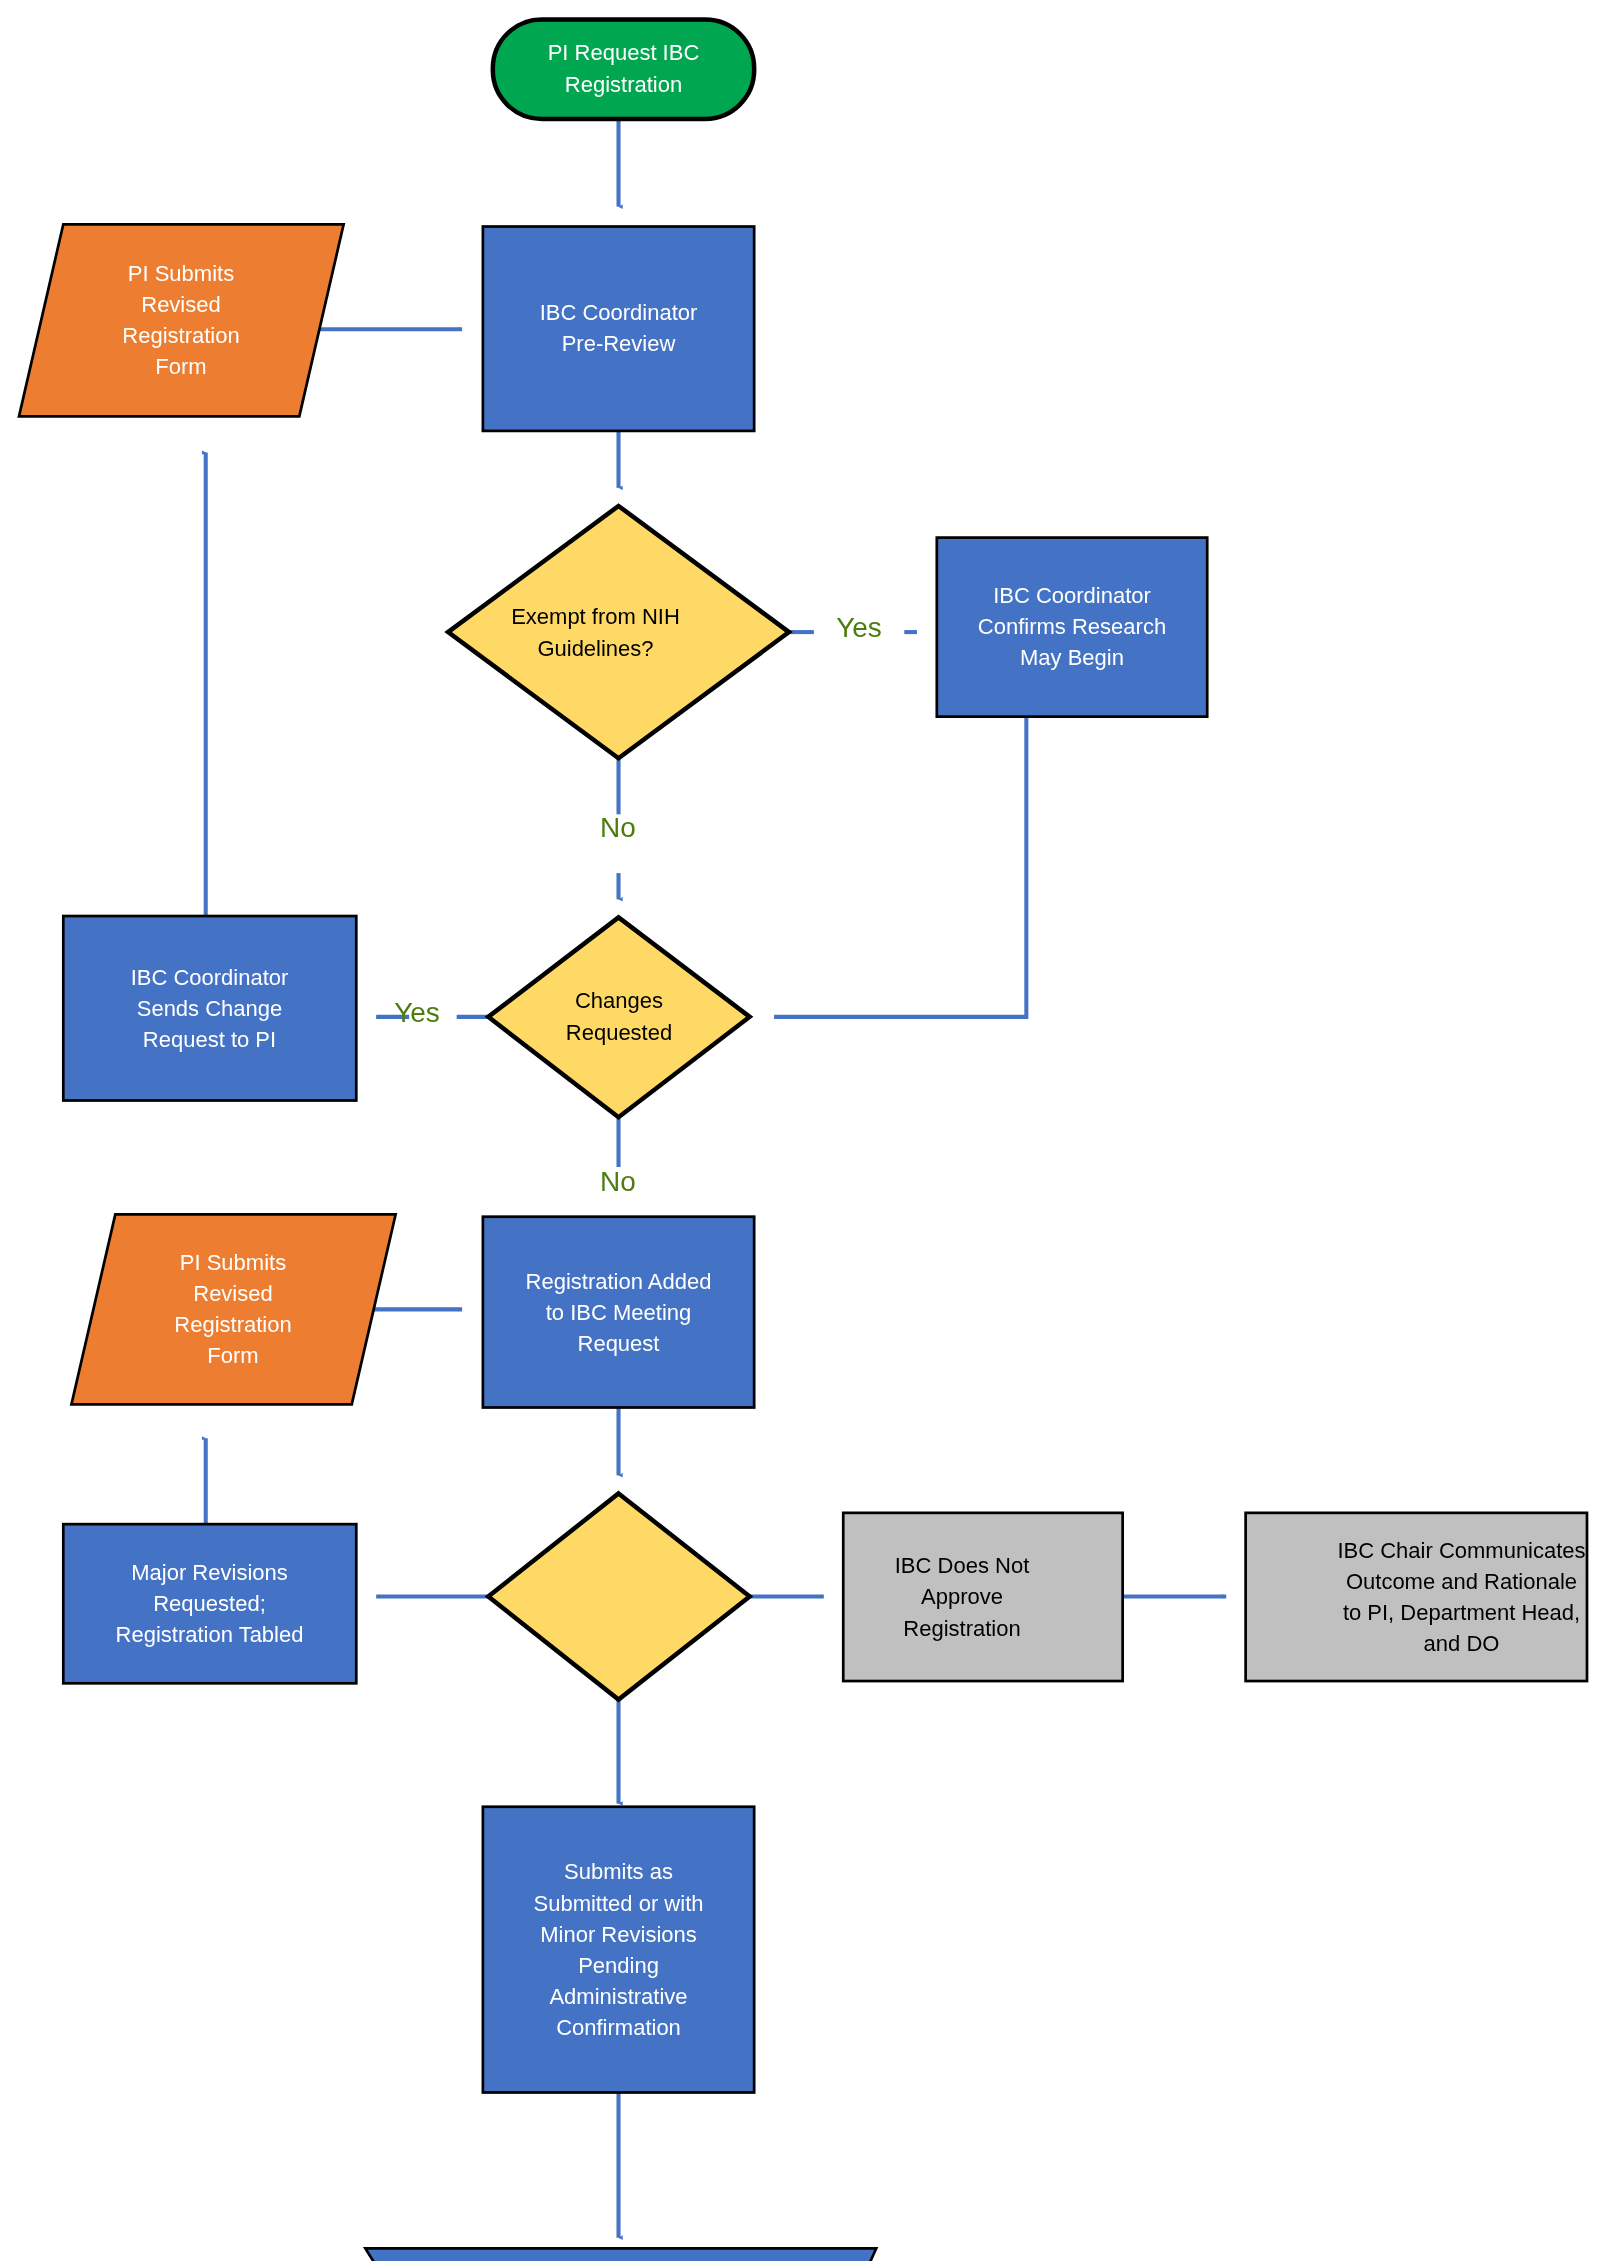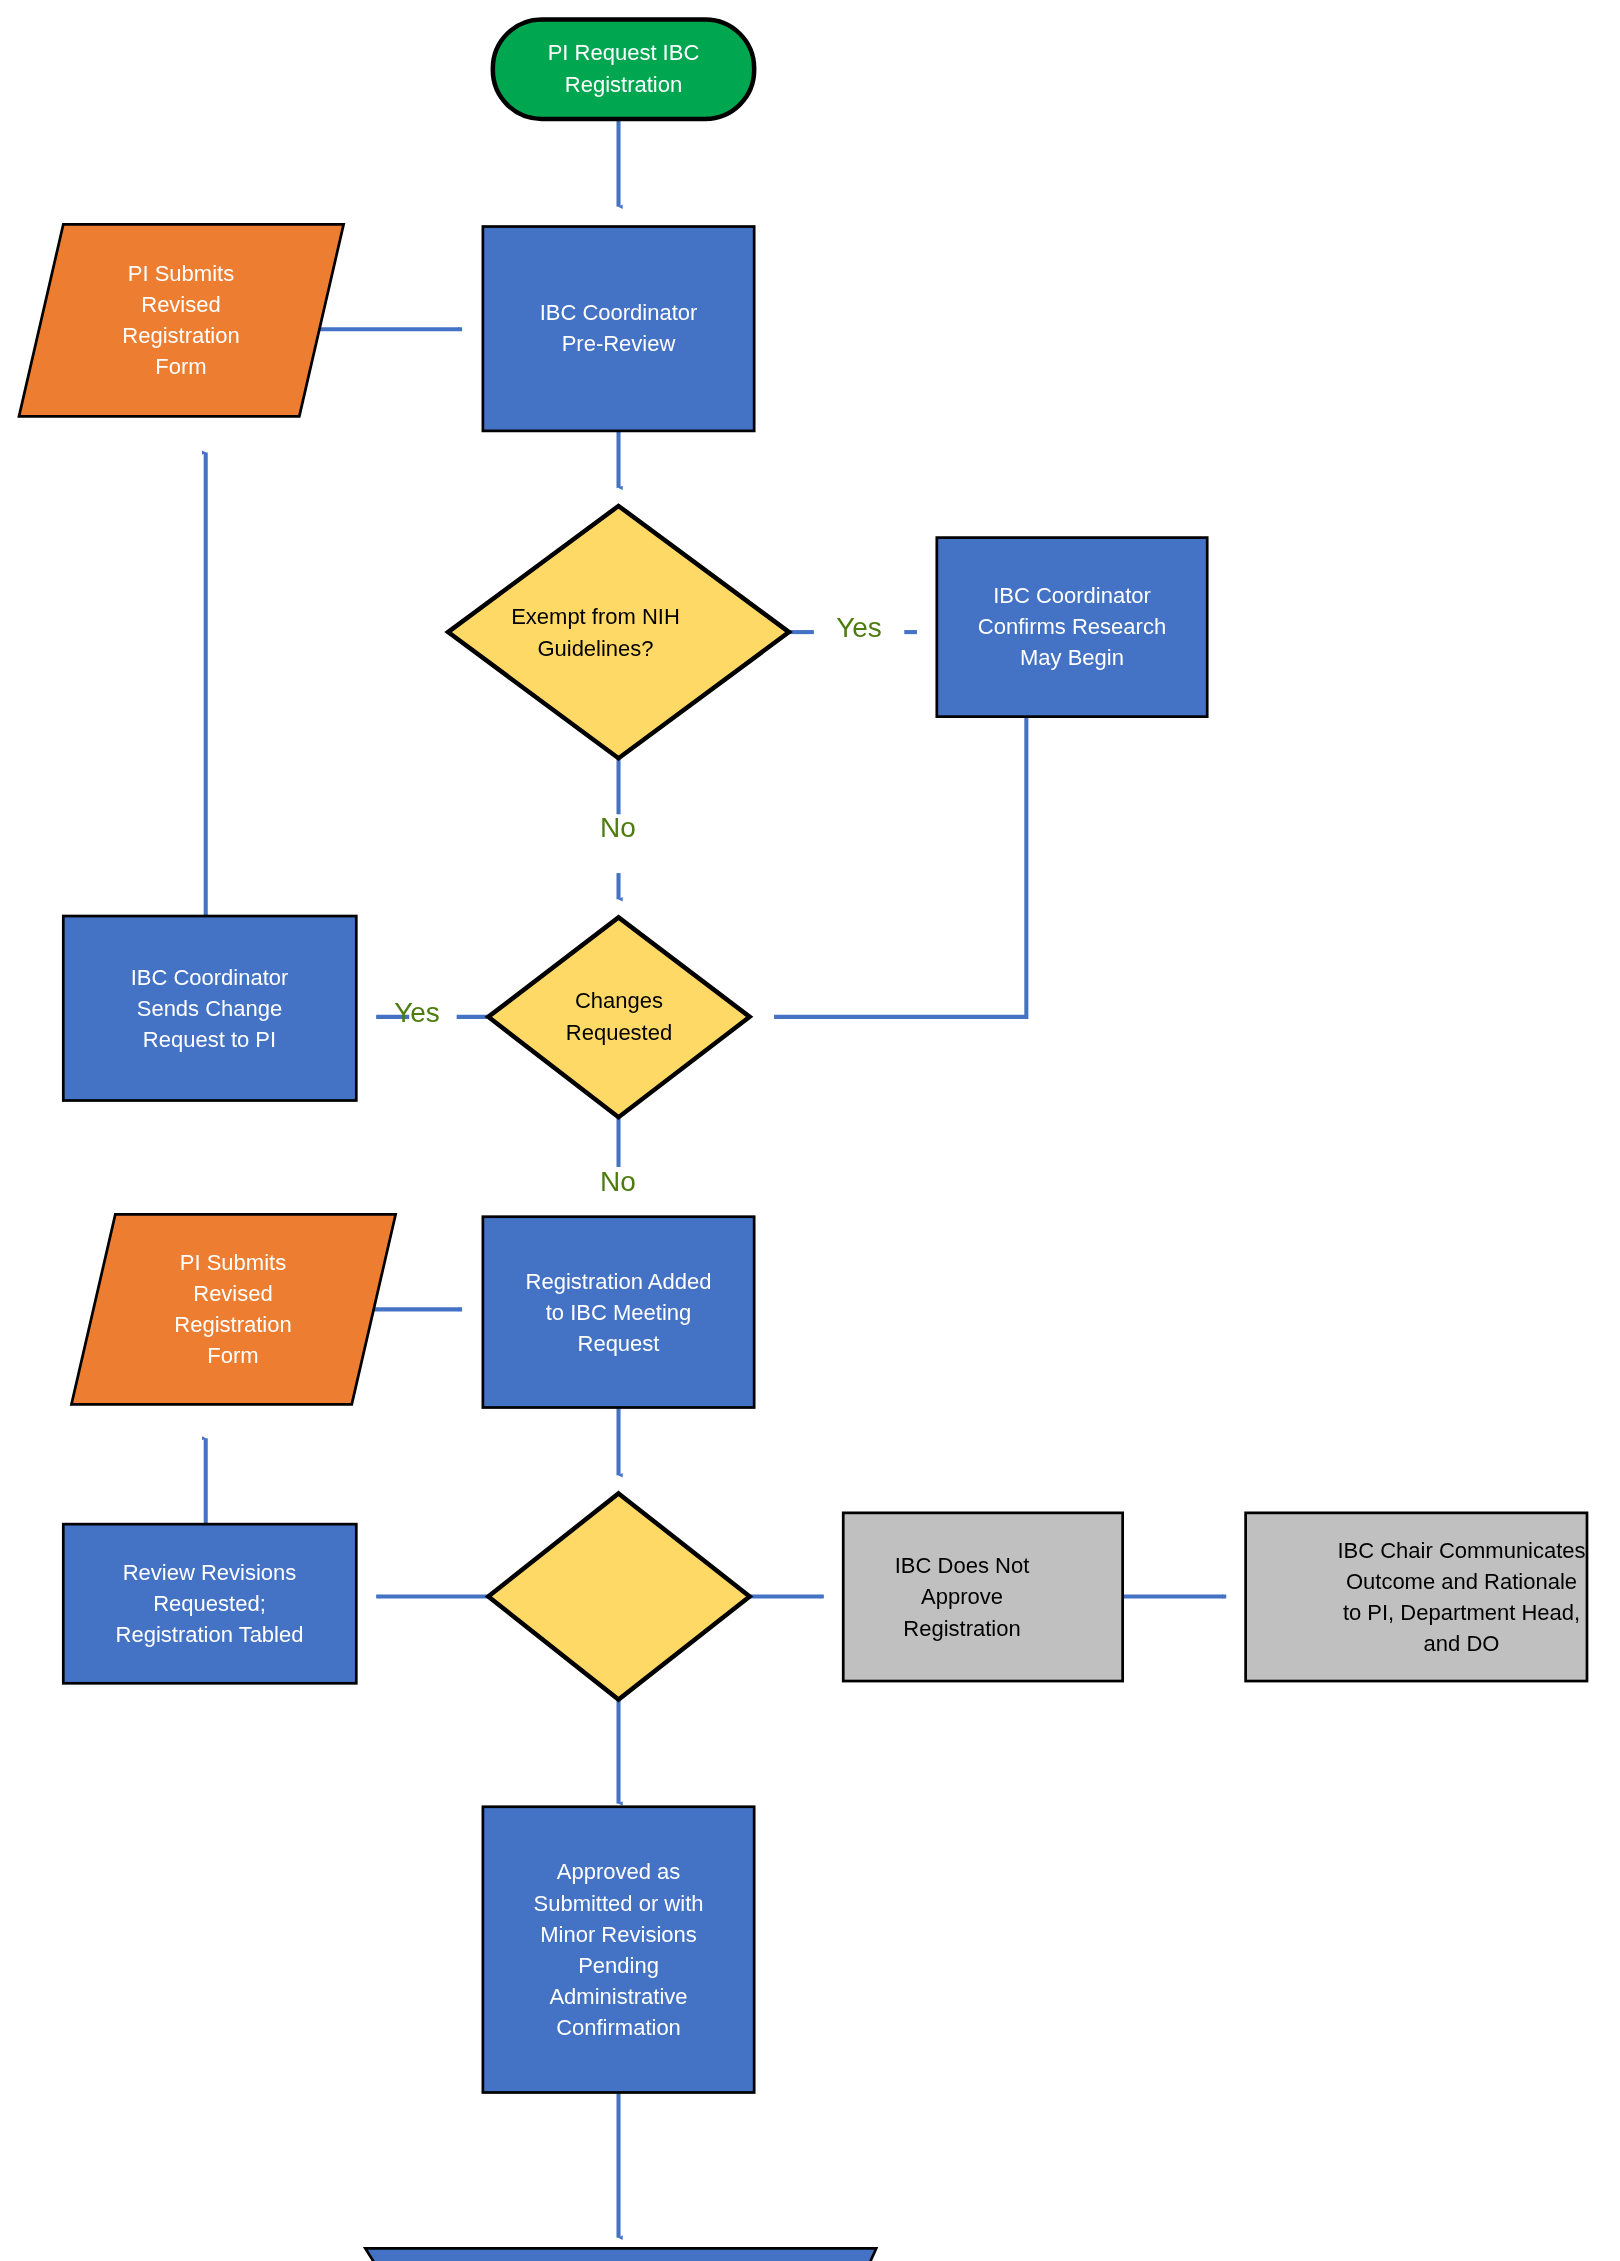--- a/index.html
+++ b/index.html
@@ -199,34 +199,34 @@
   <div class="node-label lbl-white" style="left:102px; top:1214px; width:262px; height:190px; font-size:22px;">PI Submits
 Revised
 Registration
 Form</div>
 
   <div class="node-label lbl-white" style="left:483px; top:1217px; width:271px; height:191px; font-size:22px;">Registration Added
 to IBC Meeting
 Request</div>
 
 
-  <div class="node-label lbl-white" style="left:63px; top:1524px; width:293px; height:159px; font-size:22px;">Review Revisions
+  <div class="node-label lbl-white" style="left:63px; top:1524px; width:293px; height:159px; font-size:22px;">Major Revisions
 Requested;
 Registration Tabled</div>
 
   <div class="node-label lbl-black" style="left:843px; top:1513px; width:238px; height:168px; font-size:22px;">IBC Does Not
 Approve
 Registration</div>
 
   <div class="node-label lbl-black" style="left:1246px; top:1513px; width:341px; height:168px; font-size:22px;margin-left:45px;">IBC Chair Communicates
 Outcome and Rationale
 to PI, Department Head,
 and DO</div>
 
-  <div class="node-label lbl-white" style="left:483px; top:1807px; width:271px; height:286px; font-size:22px;">Approved as
+  <div class="node-label lbl-white" style="left:483px; top:1807px; width:271px; height:286px; font-size:22px;">Submits as
 Submitted or with
 Minor Revisions
 Pending
 Administrative
 Confirmation</div>
 
   <div class="node-label lbl-white" style="left:397px; top:2249px; width:452px; height:123px; font-size:22px;">Submission is Routed to
 Department Head for
 Approval Confirmation</div>
 

